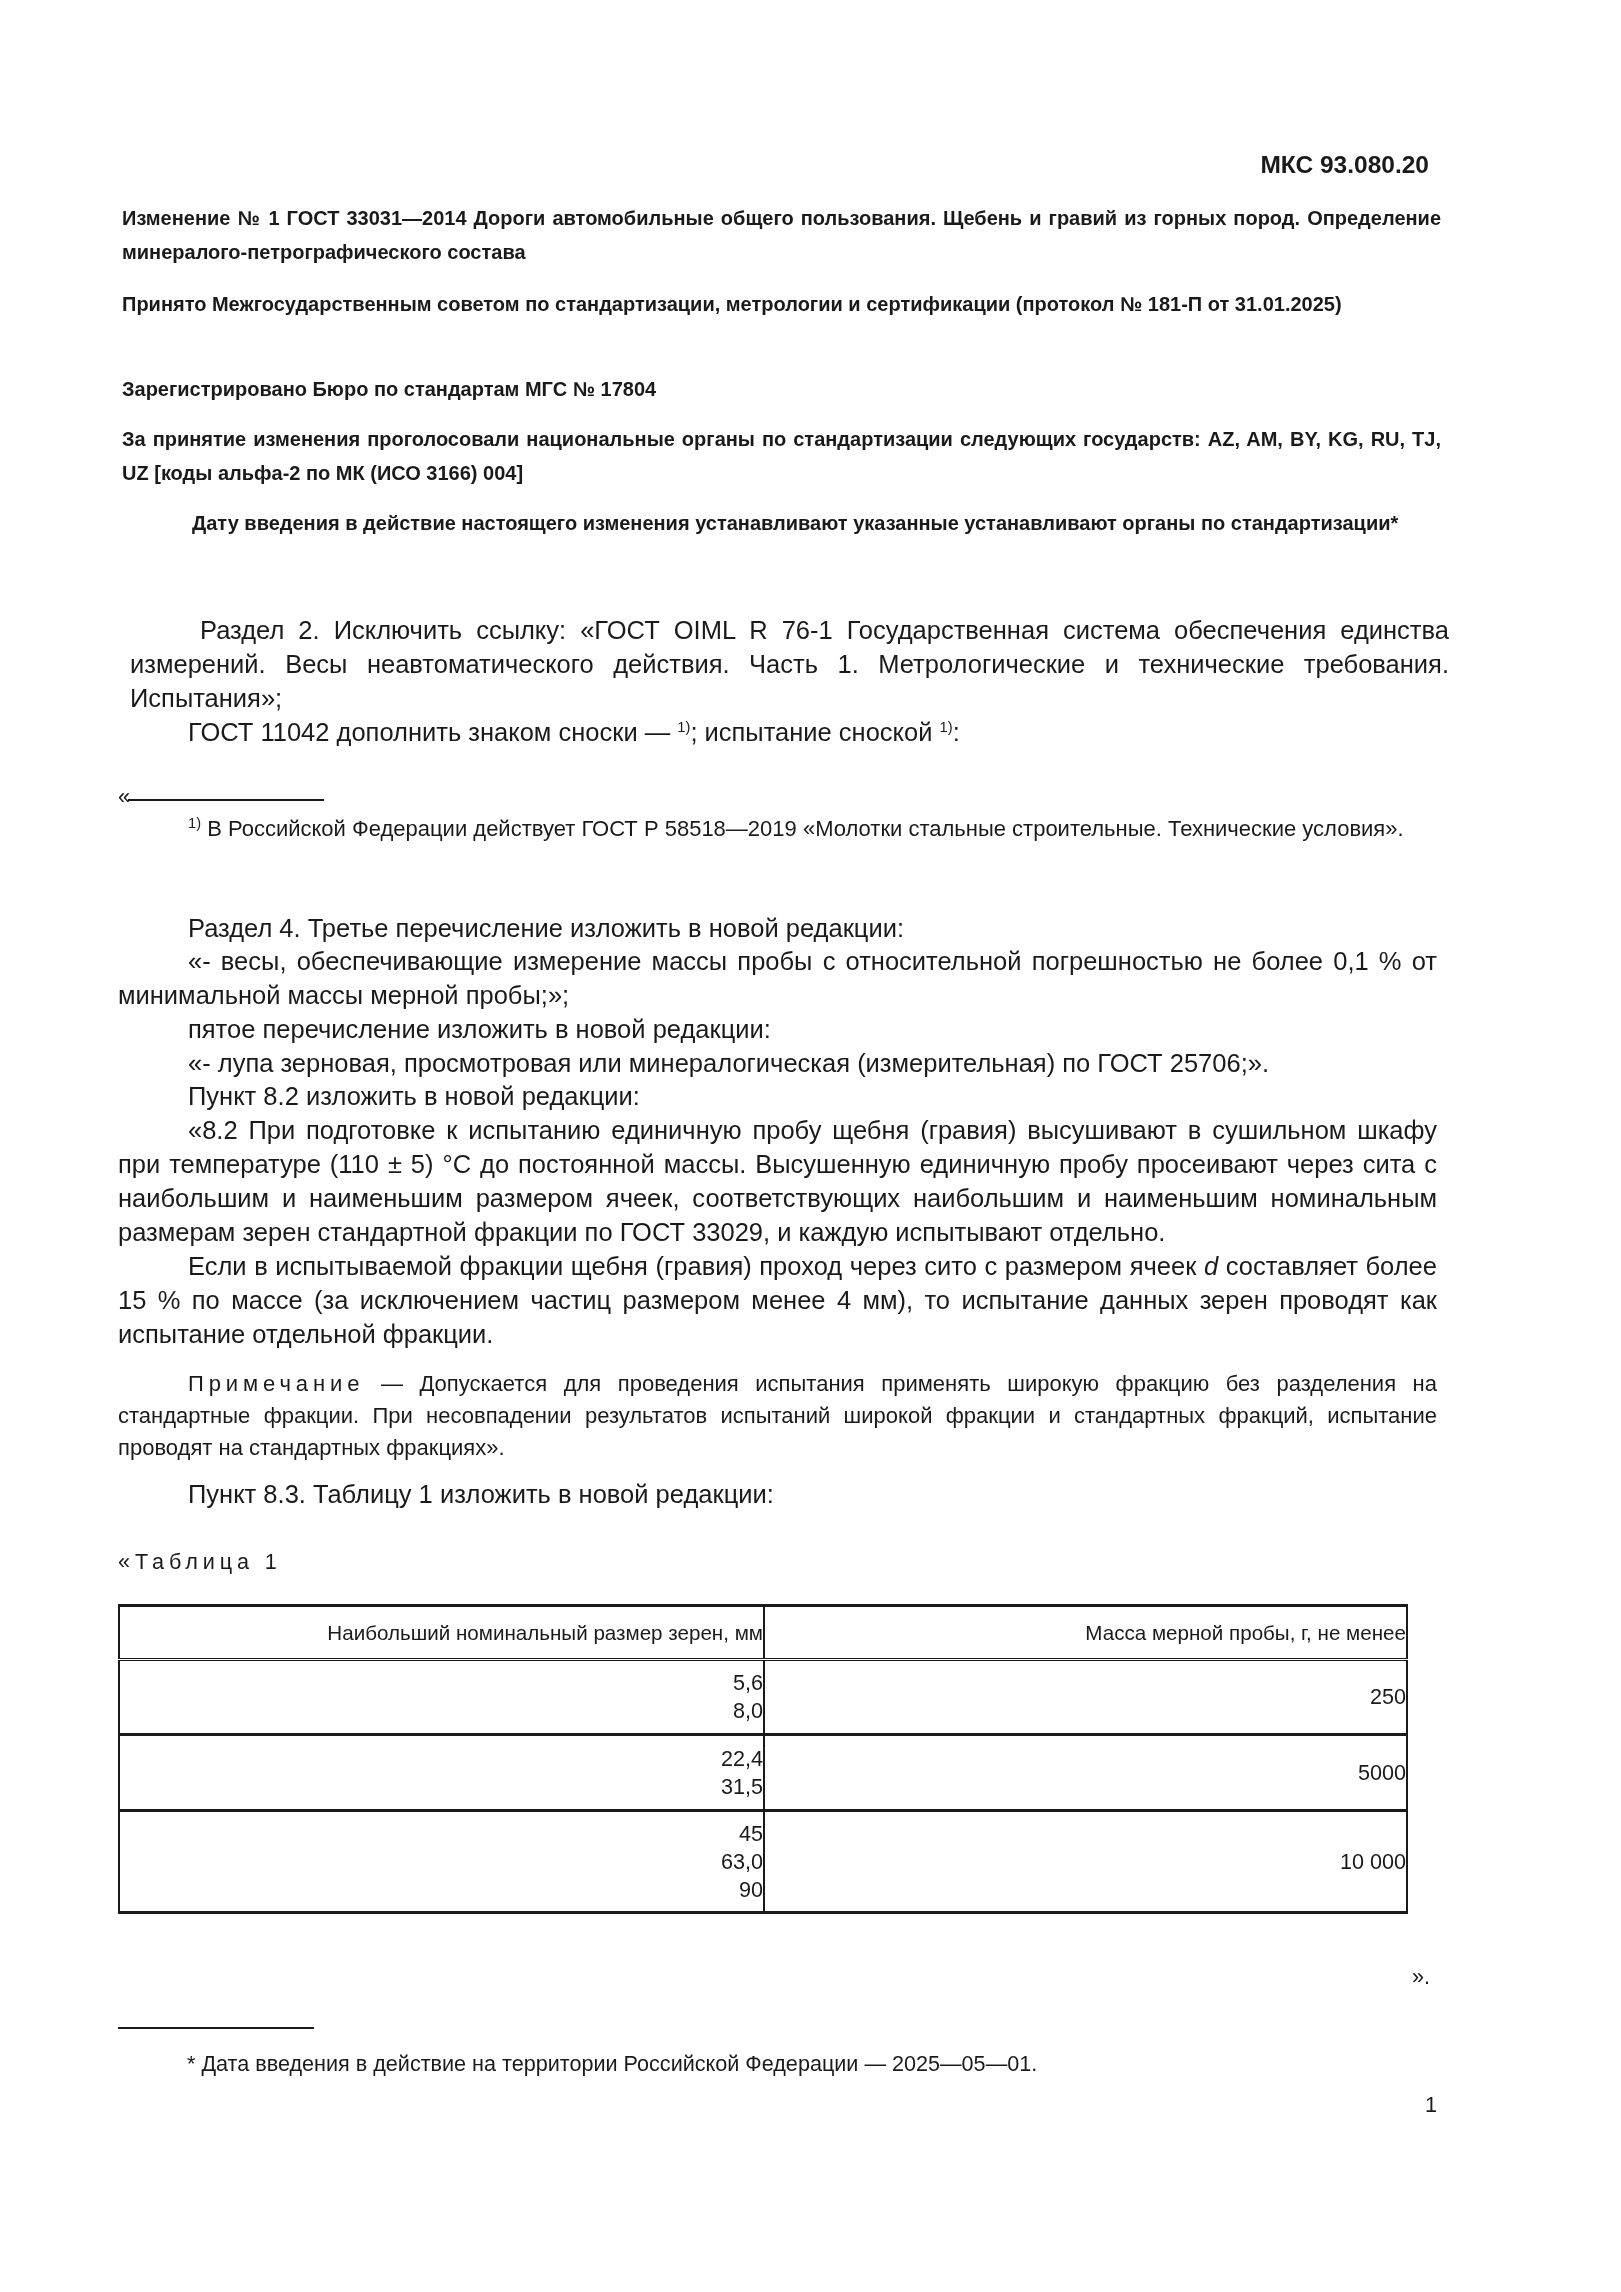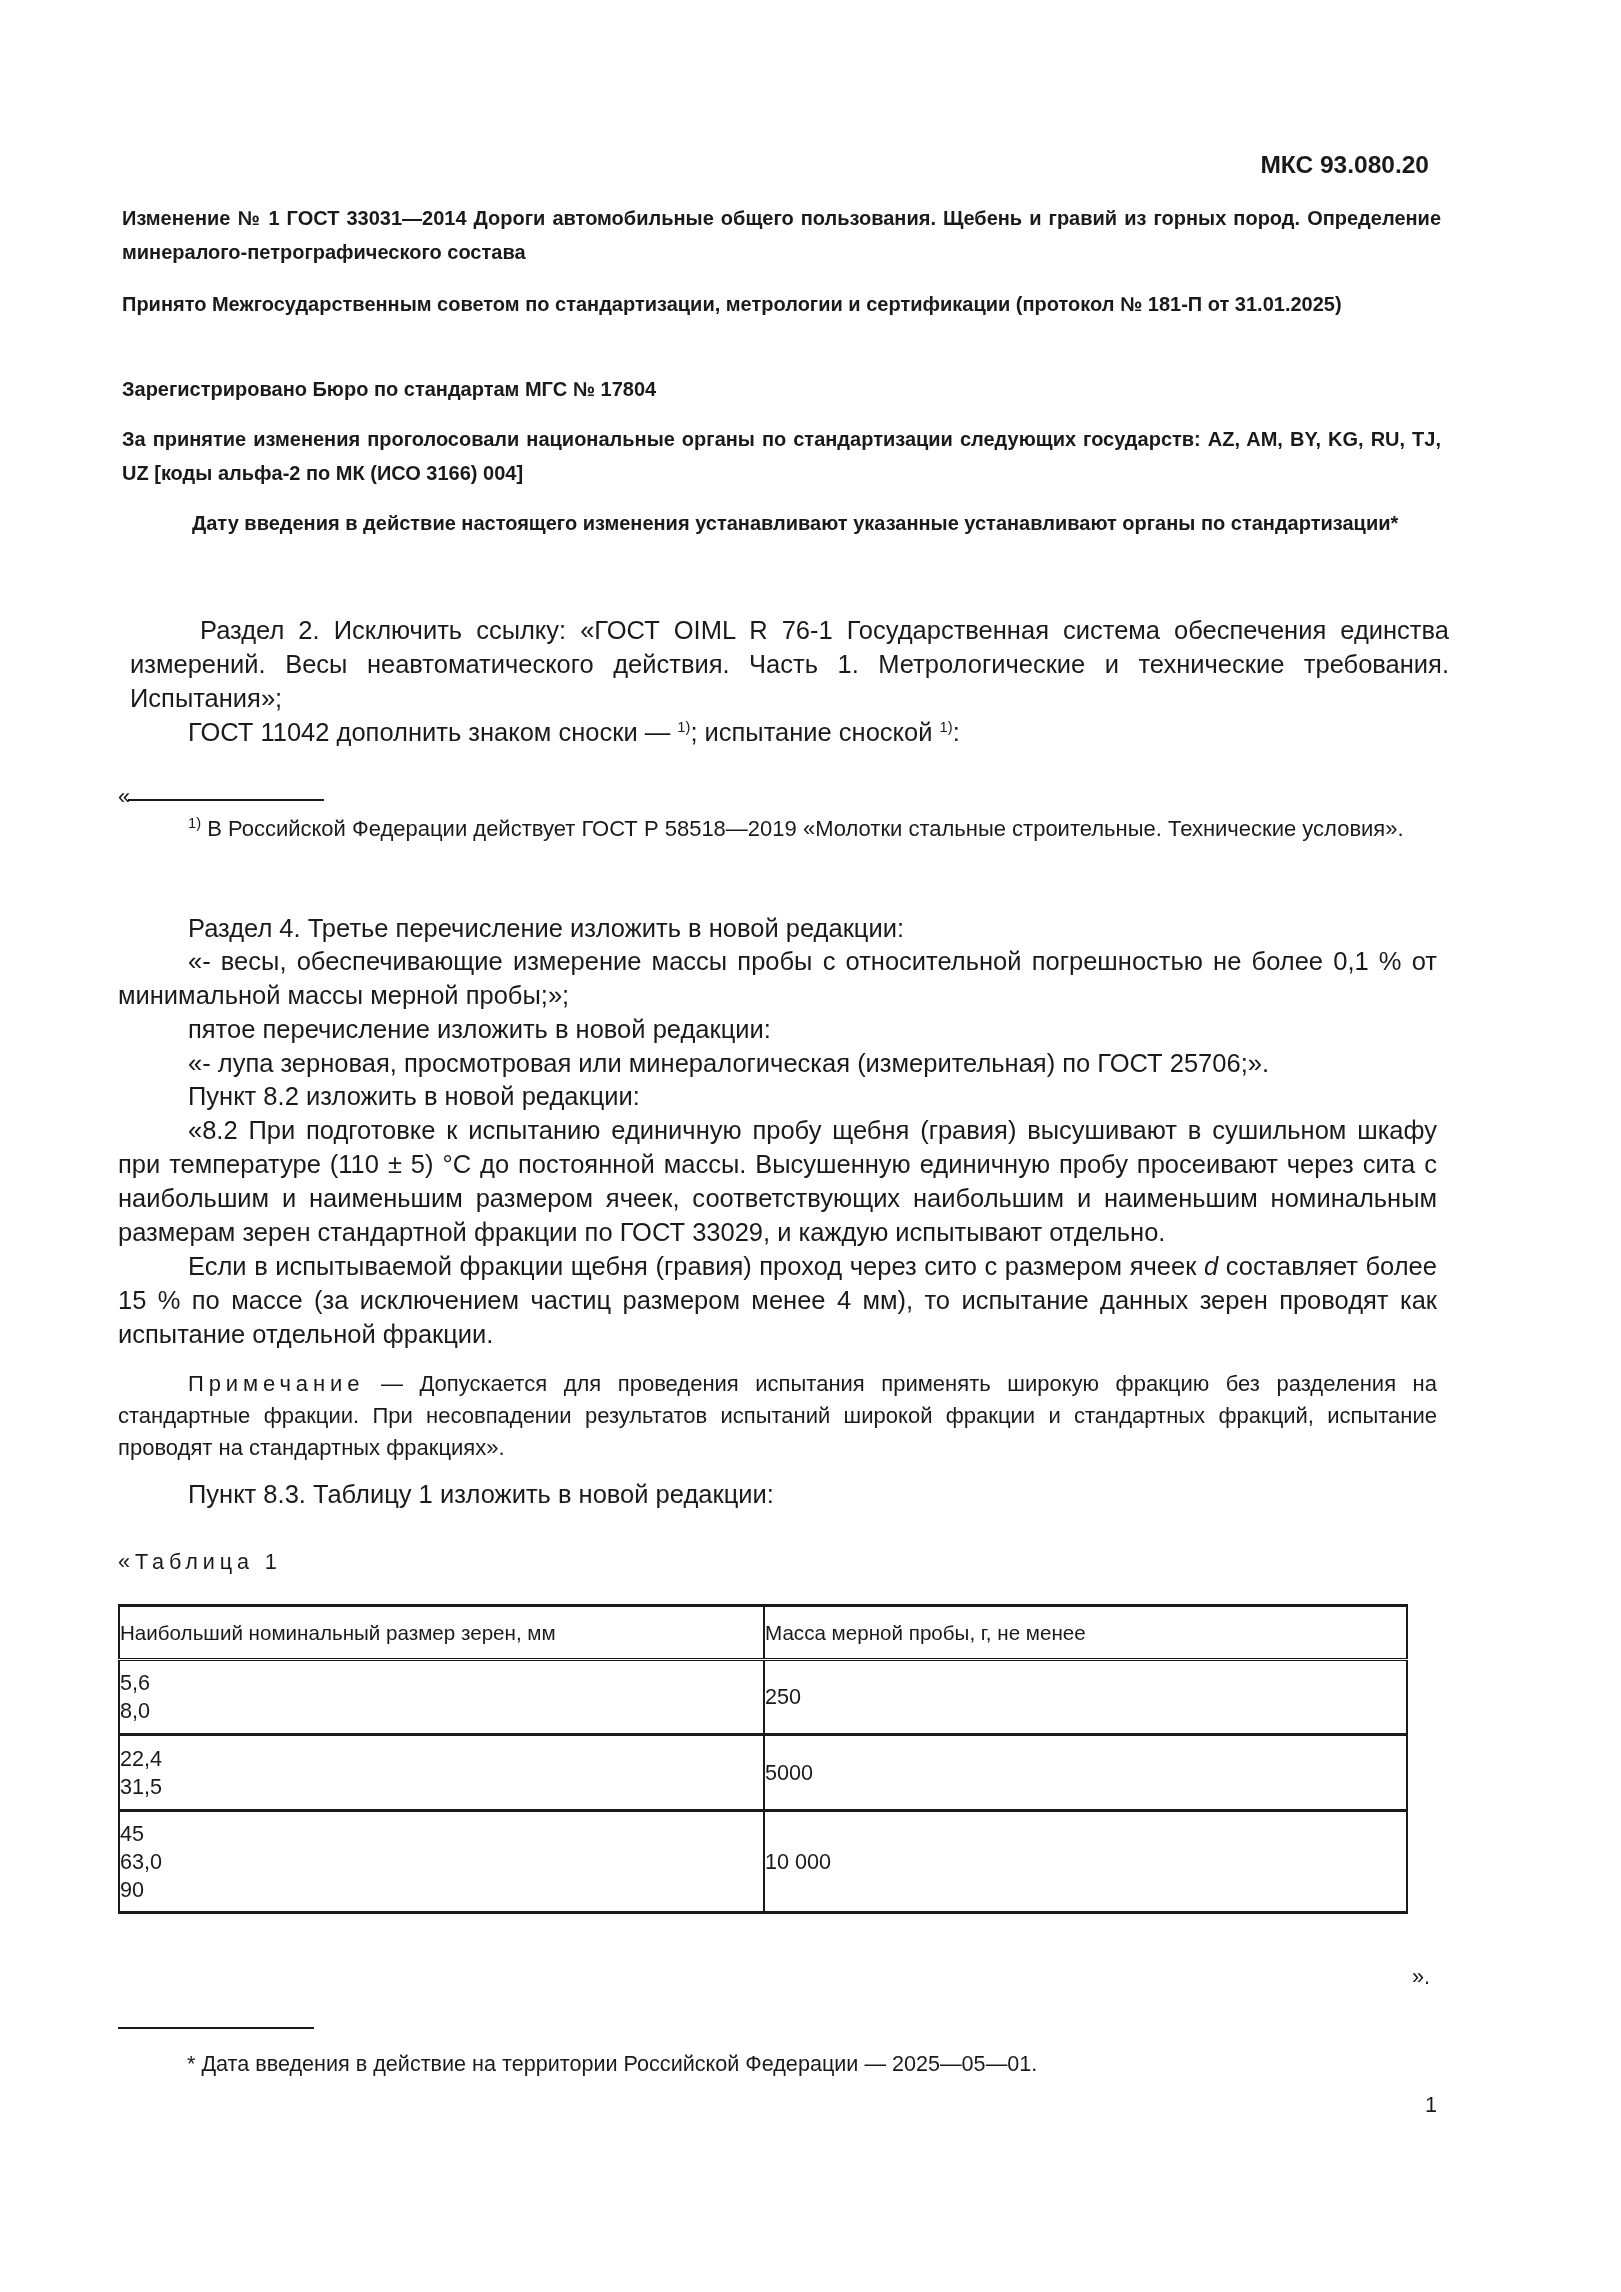--- a/index.html
+++ b/index.html
@@ -9,21 +9,21 @@
   .abs { position:absolute; }
   .bold { font-weight:bold; }
   .p { font-size:25.5px; line-height:34px; text-align:justify; text-align-last:left; margin:0; }
   .pb { font-size:20px; line-height:34px; font-weight:bold; text-align:justify; margin:4px; }
   .indent { text-indent:70px; }
   .small { font-size:22px; line-height:32px; text-align:justify; margin:0; }
   .spaced { letter-spacing:4.9px; }
   .sup { font-size:14.7px; vertical-align:super; line-height:0; }
   .sep { position:absolute; height:2px; background:#1a1a1a; }
   table.t { position:absolute; left:0; width:1290px; border-collapse:collapse; font-size:21.6px; }
-  table.t td, table.t th { border-left:2px solid #1a1a1a; border-right:2px solid #1a1a1a; text-align:left; font-weight:normal; padding:0; }
+  table.t td, table.t th { border-left:2px solid #1a1a1a; border-right:2px solid #1a1a1a; text-align:right; font-weight:normal; padding:0; }
   table.t th { border-top:3.9px solid #1a1a1a; border-bottom:3.9px double #1a1a1a; height:51px; font-size:20.6px; }
   table.t td { border-bottom:3.9px solid #1a1a1a; line-height:28px; }
   table.t td.c1 { width:643px; }
   .cell-line { display:block; }
 </style>
 </head>
 <body>
 
 <div class="page">
 

